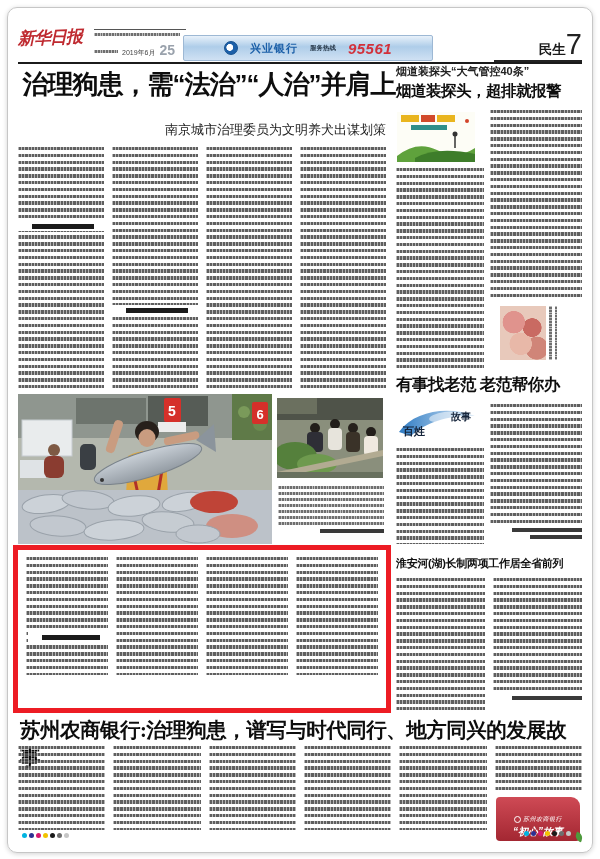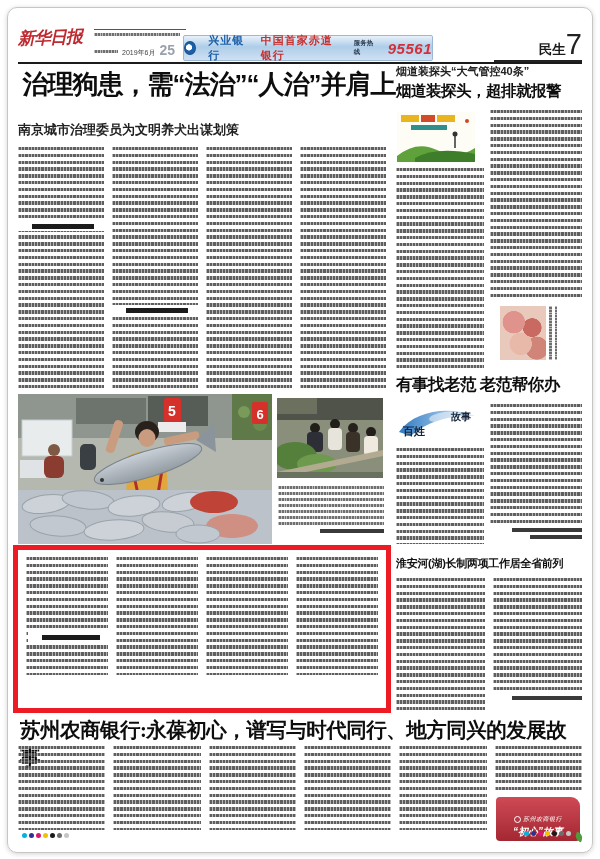--- a/index.html
+++ b/index.html
@@ -50,21 +50,21 @@
   #m-banner .num{font-size:15px;font-weight:bold;font-style:italic;color:#d2303a;letter-spacing:.5px;}
   #m-section{left:494px;top:28px;width:88px;display:flex;align-items:baseline;justify-content:flex-end;gap:0;}
   #m-section .sec{font-size:13.5px;font-weight:800;}
   #m-section .num{font-size:29px;font-weight:400;color:#222;}
   #m-secline{left:494px;top:60px;width:88px;height:2px;background:#222;}
   #m-rule{left:18px;top:62px;width:564px;height:1.5px;background:#1b1b1b;}
 
   
   #lead-hl{left:22px;top:70px;width:374px;text-align:center;font-size:26px;line-height:1.15;
            font-weight:700;letter-spacing:-1px;color:#0d0d0d;}
-  #lead-sub{left:18px;top:121px;width:368px;text-align:left;font-size:13px;font-weight:bold;color:#222;}
+  #lead-sub{left:18px;top:121px;width:368px;text-align:right;font-size:13px;font-weight:normal;color:#222;}
   #lead-cols{left:18px;top:147px;width:368px;height:241px;}
   #lead-cols>div{height:100%;}
 
   
   #photo-main{left:18px;top:394px;}
   #photo-side{left:277px;top:398px;}
   #photo-caption{left:278px;top:486px;width:106px;}
   #photo-caption .txt{width:106px;height:40px;}
   #photo-caption .byl{width:64px;height:4px;margin:3px 0 0 auto;}
 
@@ -135,21 +135,20 @@
   <div class="l2">
     <span class="mini gk-sm"></span>
     <span class="date">2019年6月</span>
     <span class="day">25</span>
   </div>
 </div>
 
 <div class="abs" id="m-banner">
   <span class="bank-icon"></span>
   <span class="bank">兴业银行</span>
-  <span class="slogan">中国首家赤道银行</span>
   <span class="hl">服务热线</span>
   <span class="num">95561</span>
 </div>
 
 <div class="abs" id="m-section">
   <span class="sec">民生</span>
   <span class="num">7</span>
 </div>
 <div class="abs" id="m-secline"></div>
 <div class="abs" id="m-rule"></div>
@@ -294,21 +293,21 @@
 <div class="abs" id="s2-byline">
   <div class="b1 bar"></div>
     <div class="b2 bar"></div>
 </div>
 
 <div class="abs" id="s3-hl">淮安河(湖)长制两项工作居全省前列</div>
 <div class="abs gk" id="s3-colL"></div>
 <div class="abs gk" id="s3-colR"></div>
 <div class="abs bar" id="s3-byline"></div>
 
-<div class="abs" id="bt-hl">苏州农商银行:永葆初心，谱写与时代同行、地方同兴的发展故事</div>
+<div class="abs" id="bt-hl">苏州农商银行:治理狗患，谱写与时代同行、地方同兴的发展故事</div>
 <div class="abs cols" id="bt-cols">
   <div class="gk"></div>
   <div class="gk"></div>
   <div class="gk"></div>
   <div class="gk"></div>
   <div class="gk"></div>
   <div class="gk short"></div>
 </div>
 
 <div class="abs" id="bt-banner">

